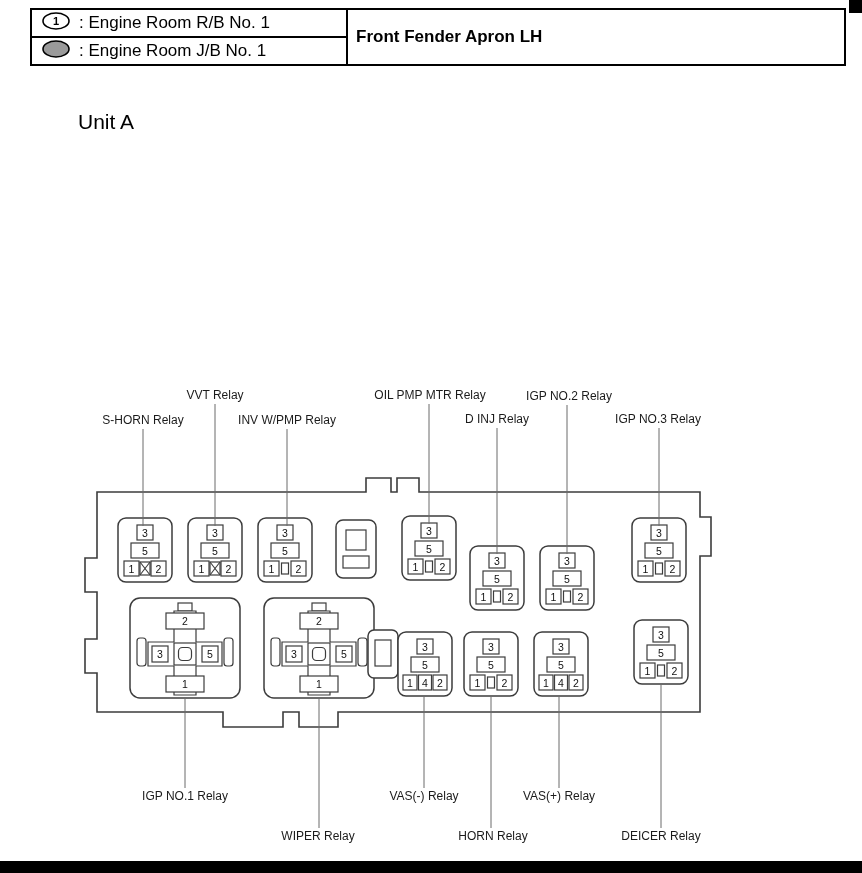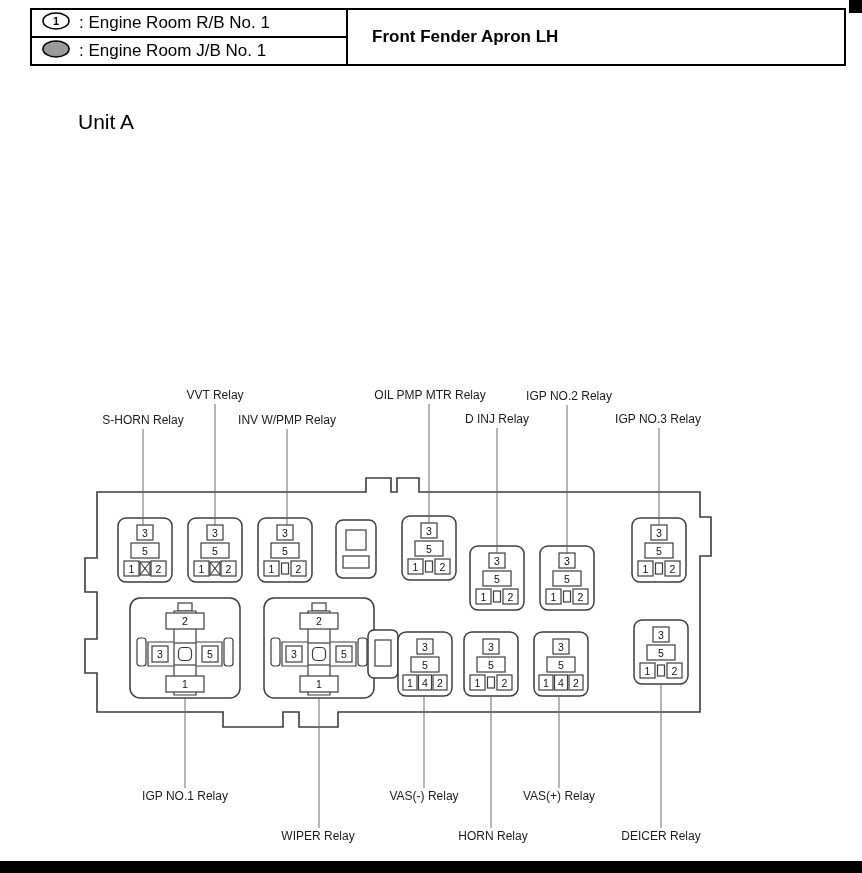--- a/index.html
+++ b/index.html
@@ -8,21 +8,21 @@
     font-family:"Liberation Sans", sans-serif; overflow:hidden;
   }
   .legend {
     position:absolute; left:30px; top:8px; width:816px; height:58px;
     border:2px solid #000; box-sizing:border-box; display:flex; background:#fff;
   }
   .legend-left { width:316px; border-right:2px solid #000; display:flex; flex-direction:column; box-sizing:border-box; }
   .legend-row { flex:1; display:flex; align-items:center; padding-left:8px; gap:5px; box-sizing:border-box; }
   .legend-row.first { border-bottom:2px solid #000; }
   .legend-label { font-weight:normal; font-size:17px; color:#000; white-space:nowrap; }
-  .legend-right { flex:1; display:flex; align-items:center; padding-left:24px; font-weight:bold; font-size:17px; color:#000; }
+  .legend-right { flex:1; display:flex; align-items:center; padding-left:8px; font-weight:bold; font-size:17px; color:#000; }
   .unit-title { position:absolute; left:78px; top:110px; font-size:21px; color:#000; }
   .diagram-svg { position:absolute; left:0; top:0; }
   .bottom-bar { position:absolute; left:0; top:861px; width:862px; height:12px; background:#000; }
   .corner-mark { position:absolute; left:849px; top:0; width:13px; height:13px; background:#000; }
 
   
   .outline { fill:none; stroke:#3c3c3c; stroke-width:1.6; }
   .ro { fill:#fff; stroke:#3c3c3c; stroke-width:1.5; }
   .rb { fill:#fff; stroke:#3c3c3c; stroke-width:1.2; }
   .pt { font-family:"Liberation Sans", sans-serif; font-size:10.5px; fill:#111; text-anchor:middle; }

